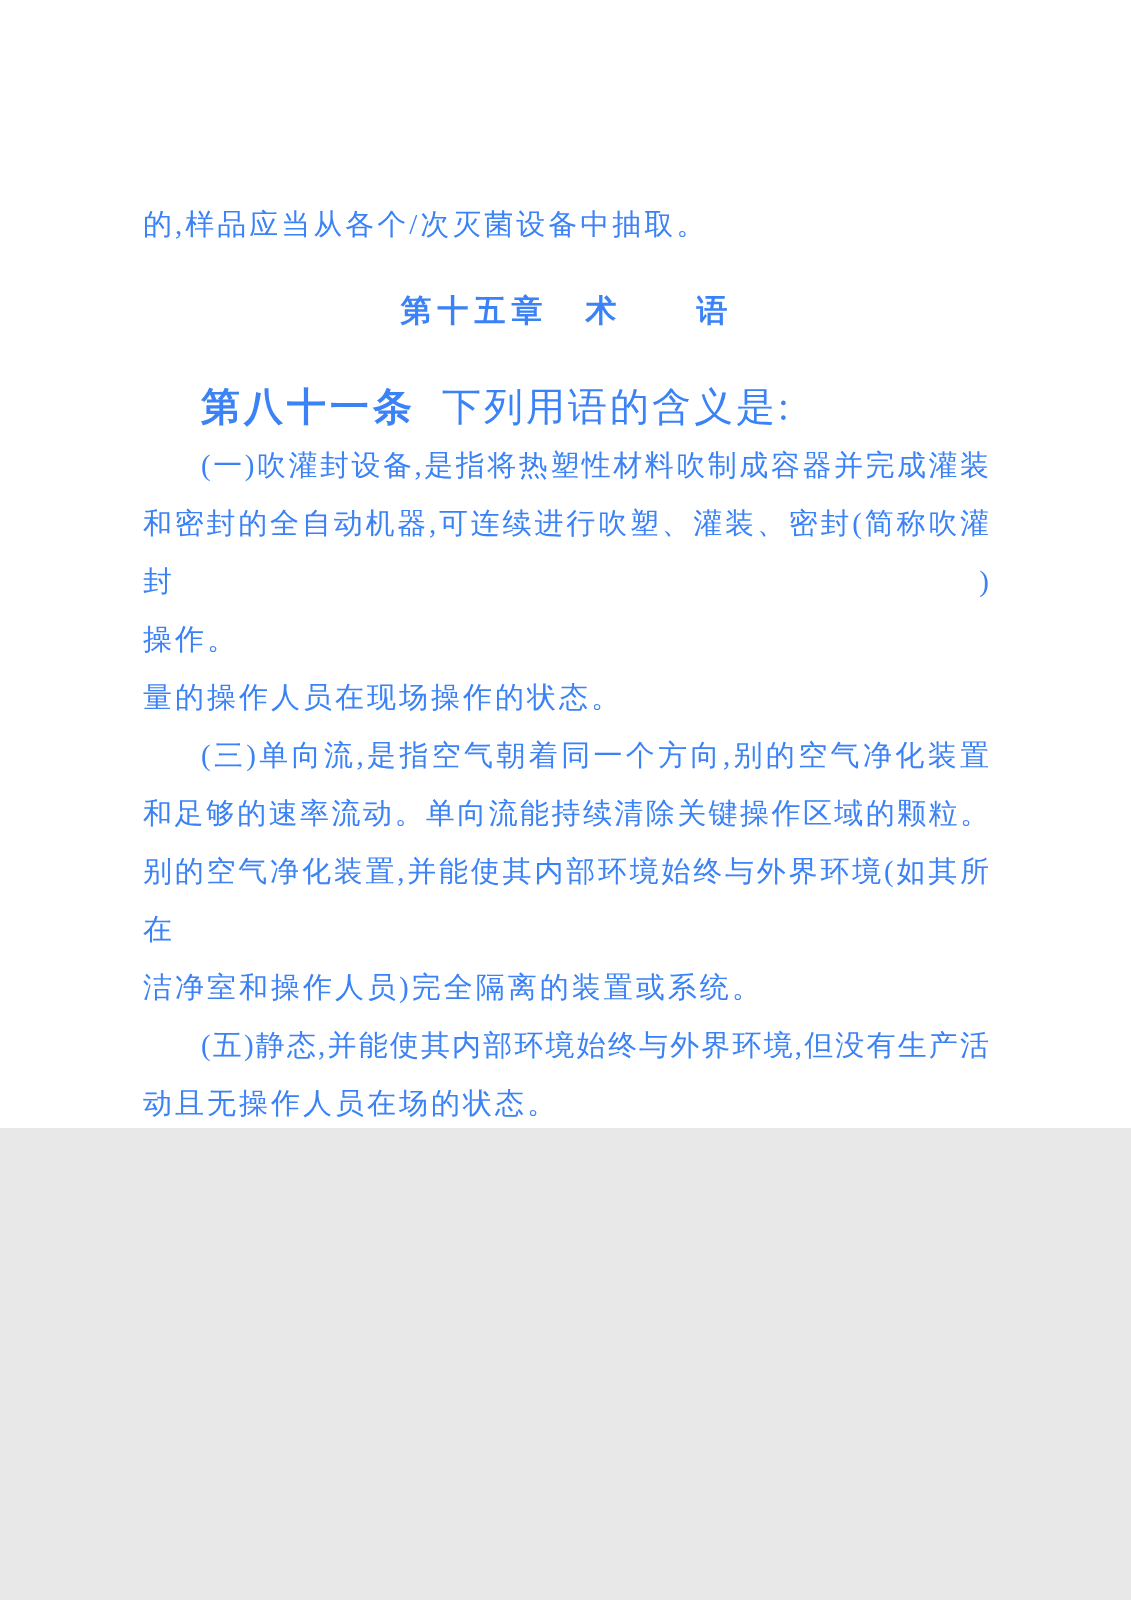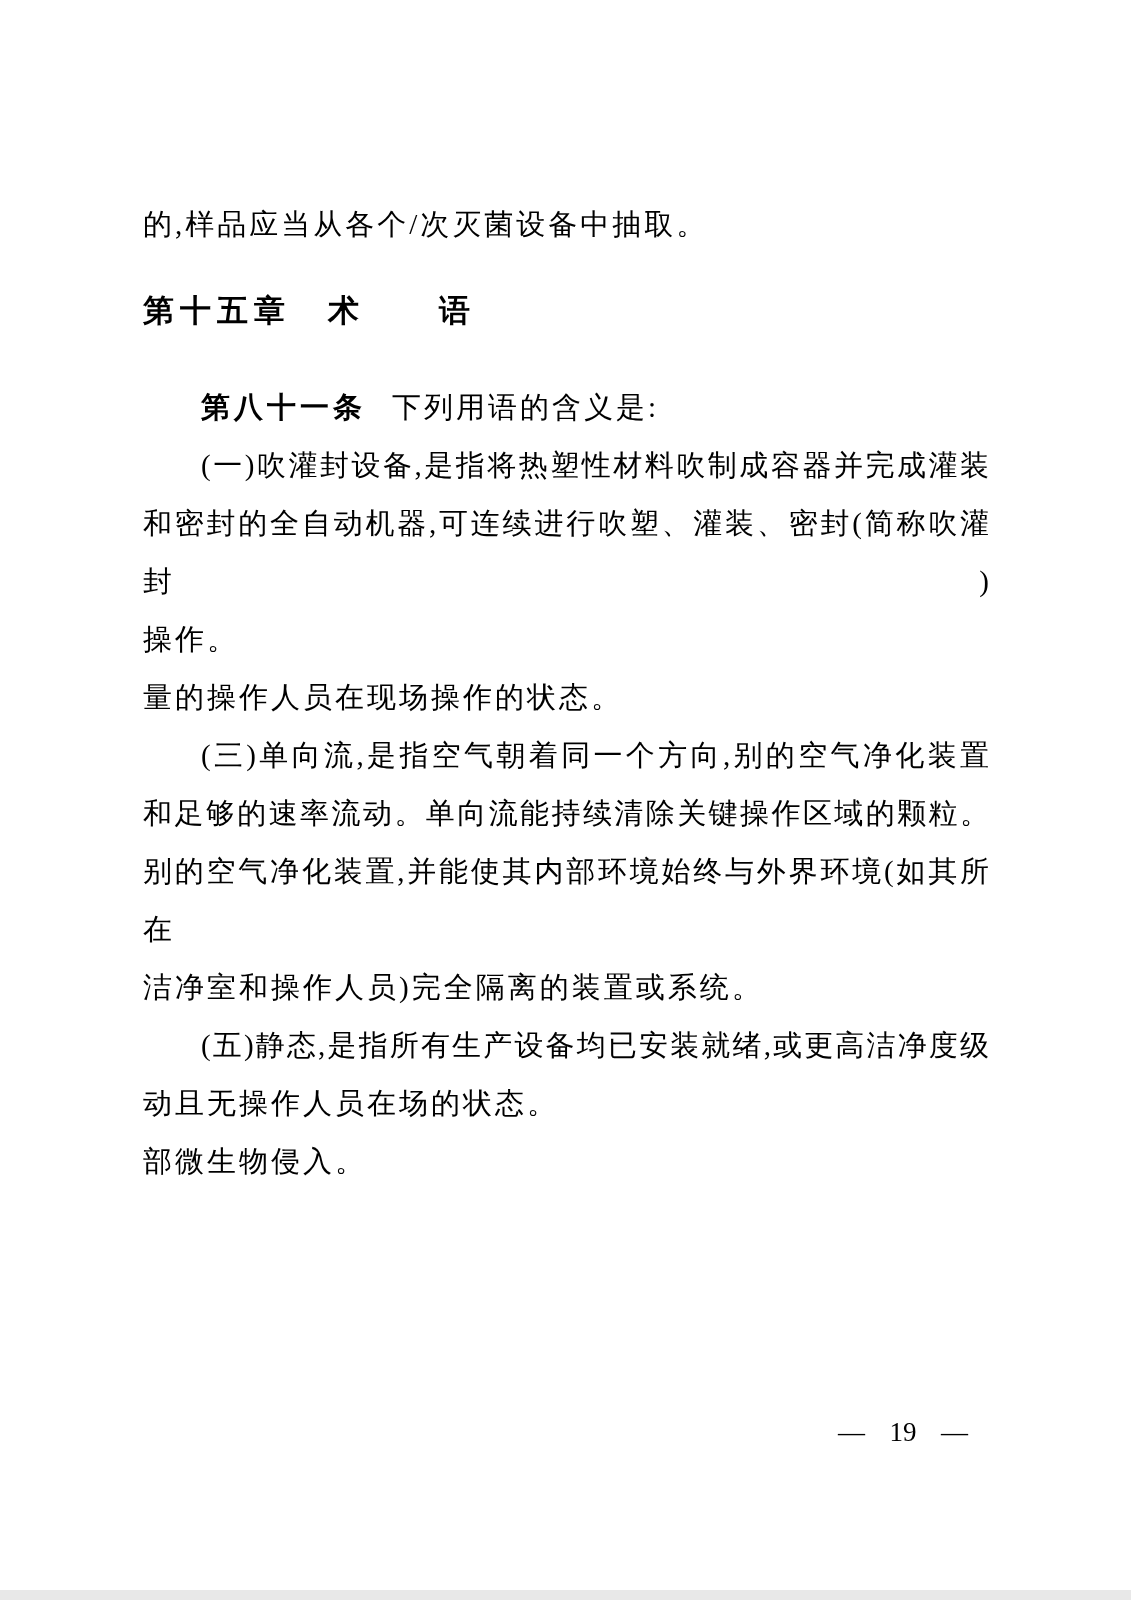--- a/index.html
+++ b/index.html
@@ -3,25 +3,25 @@
 <meta charset="utf-8">
 <style>
   html, body {
     margin: 0;
     padding: 0;
     background: #e8e8e8;
   }
   .page {
     position: relative;
     width: 1131px;
-    height: 1590px;
+    height: 1128px;
     margin: 0 auto;
     background: #ffffff;
     font-family: "Liberation Serif", "DejaVu Serif", serif;
-    color: #000000;
+    color: #3b82f6;
     overflow: hidden;
   }
   .content {
     position: absolute;
     left: 143px;
     top: 195px;
     width: 848px;
   }
   .line {
     font-size: 29px;
@@ -35,25 +35,26 @@
     text-align: justify;
     text-align-last: justify;
     text-justify: inter-character;
     letter-spacing: 2px;
     font-family: Liberation Serif, serif;
   }
   .chapter-heading {
     font-size: 31px;
     line-height: 58px;
     font-weight: bold;
+    text-align: center;
     letter-spacing: 6px;
     margin-top: 29px;
   }
   .article-line {
-    font-size: 29px;
+    font-size: 39px;
     line-height: 58px;
     letter-spacing: 3px;
     padding-left: 58px;
     margin-top: 38px;
   }
   .article-number {
     font-weight: bold;
     letter-spacing: 4px;
   }
   .article-lead {
@@ -89,21 +90,21 @@
     </div>
 
     <div class="line ind just">(一)吹灌封设备,是指将热塑性材料吹制成容器并完成灌装</div>
     <div class="line just">和密封的全自动机器,可连续进行吹塑、灌装、密封(简称吹灌封)</div>
     <div class="line">操作。</div>
     <div class="line">量的操作人员在现场操作的状态。</div>
     <div class="line ind just">(三)单向流,是指空气朝着同一个方向,别的空气净化装置</div>
     <div class="line just">和足够的速率流动。单向流能持续清除关键操作区域的颗粒。</div>
     <div class="line just">别的空气净化装置,并能使其内部环境始终与外界环境(如其所在</div>
     <div class="line">洁净室和操作人员)完全隔离的装置或系统。</div>
-    <div class="line ind just">(五)静态,是指所有生产设备均已安装就绪,或更高洁净度级</div>
+    <div class="line ind just">(五)静态,并能使其内部环境始终与外界环境,但没有生产活</div>
     <div class="line">动且无操作人员在场的状态。</div>
     <div class="line">部微生物侵入。</div>
 
   </div>
 
   <div class="page-footer">
     <span class="dash">—</span>
     <span>19</span>
     <span class="dash">—</span>
   </div>

